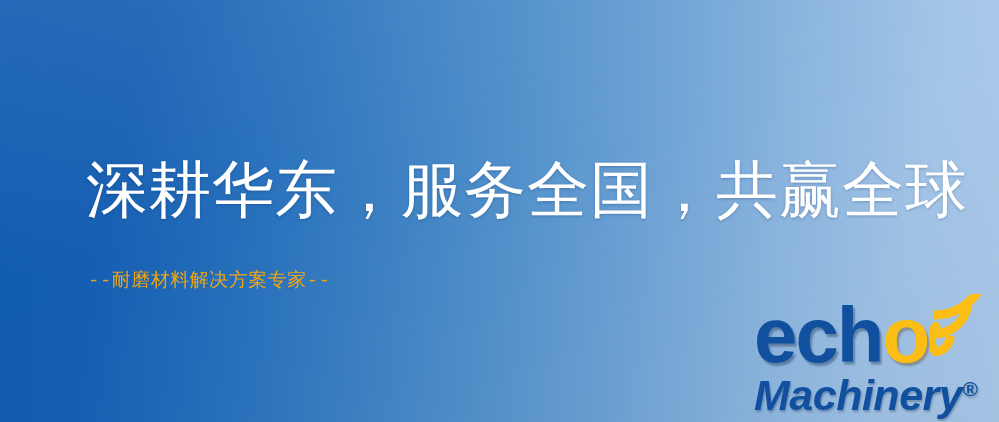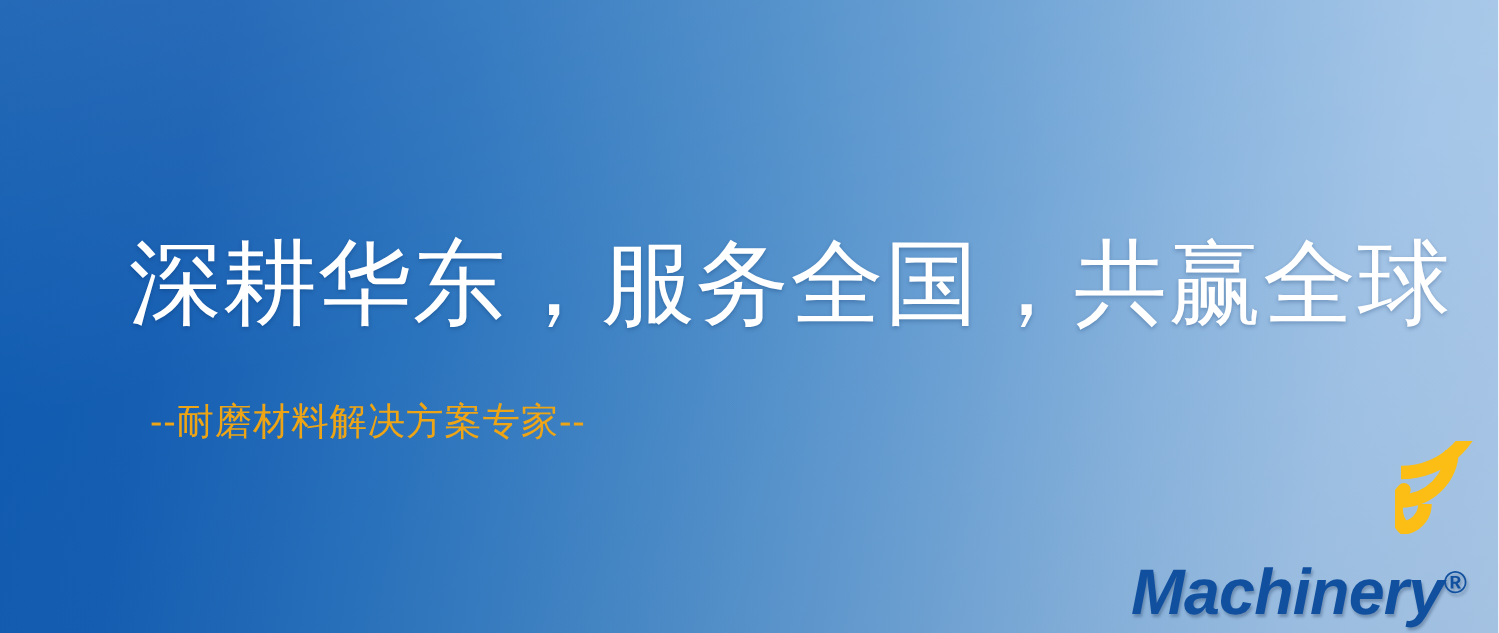--- a/index.html
+++ b/index.html
@@ -42,25 +42,25 @@
     font-family: "Liberation Serif", "DejaVu Serif", serif;
     font-size: 62px;
     line-height: 76px;
     letter-spacing: 1px;
     white-space: nowrap;
     text-shadow: 0 1px 3px rgba(0, 40, 90, 0.28);
   }
 
   #subtitle {
     position: absolute;
-    left: 100px;
+    left: 88px;
     top: 266px;
     color: #eda516;
-    font-family: Liberation Sans, sans-serif;
-    font-size: 25px;
+    font-family: Liberation Mono, monospace;
+    font-size: 19px;
     line-height: 30px;
     letter-spacing: 0.5px;
     white-space: nowrap;
   }
 
   
   #logo {
     position: absolute;
     left: 748px;
     top: 296px;
@@ -119,20 +119,23 @@
 <div id="banner">
 
   <div class="sheen"></div>
 
   <div id="headline">深耕华东，服务全国，共赢全球</div>
 
   <div id="subtitle">--耐磨材料解决方案专家--</div>
 
   <div id="logo">
 
+    <div class="wordmark">
+      <span class="ech">ech</span><span class="o">o</span>
+    </div>
 
     <svg class="waves" viewBox="0 0 66 62">
       <g fill="none" stroke="#fcbe14" stroke-width="9" stroke-linecap="round">
         <path d="M6 58 A 18 18 0 0 1 24 40" transform="rotate(-45 6 58)"></path>
       </g>
       <g fill="none" stroke="#fcbe14" stroke-width="9" stroke-linecap="butt">
         <path d="M4 58 A 16 16 0 0 0 20 42"></path>
         <path d="M4 40 A 34 34 0 0 0 38 6"></path>
         <path d="M4 21 A 53 53 0 0 0 57 -32"></path>
       </g>

